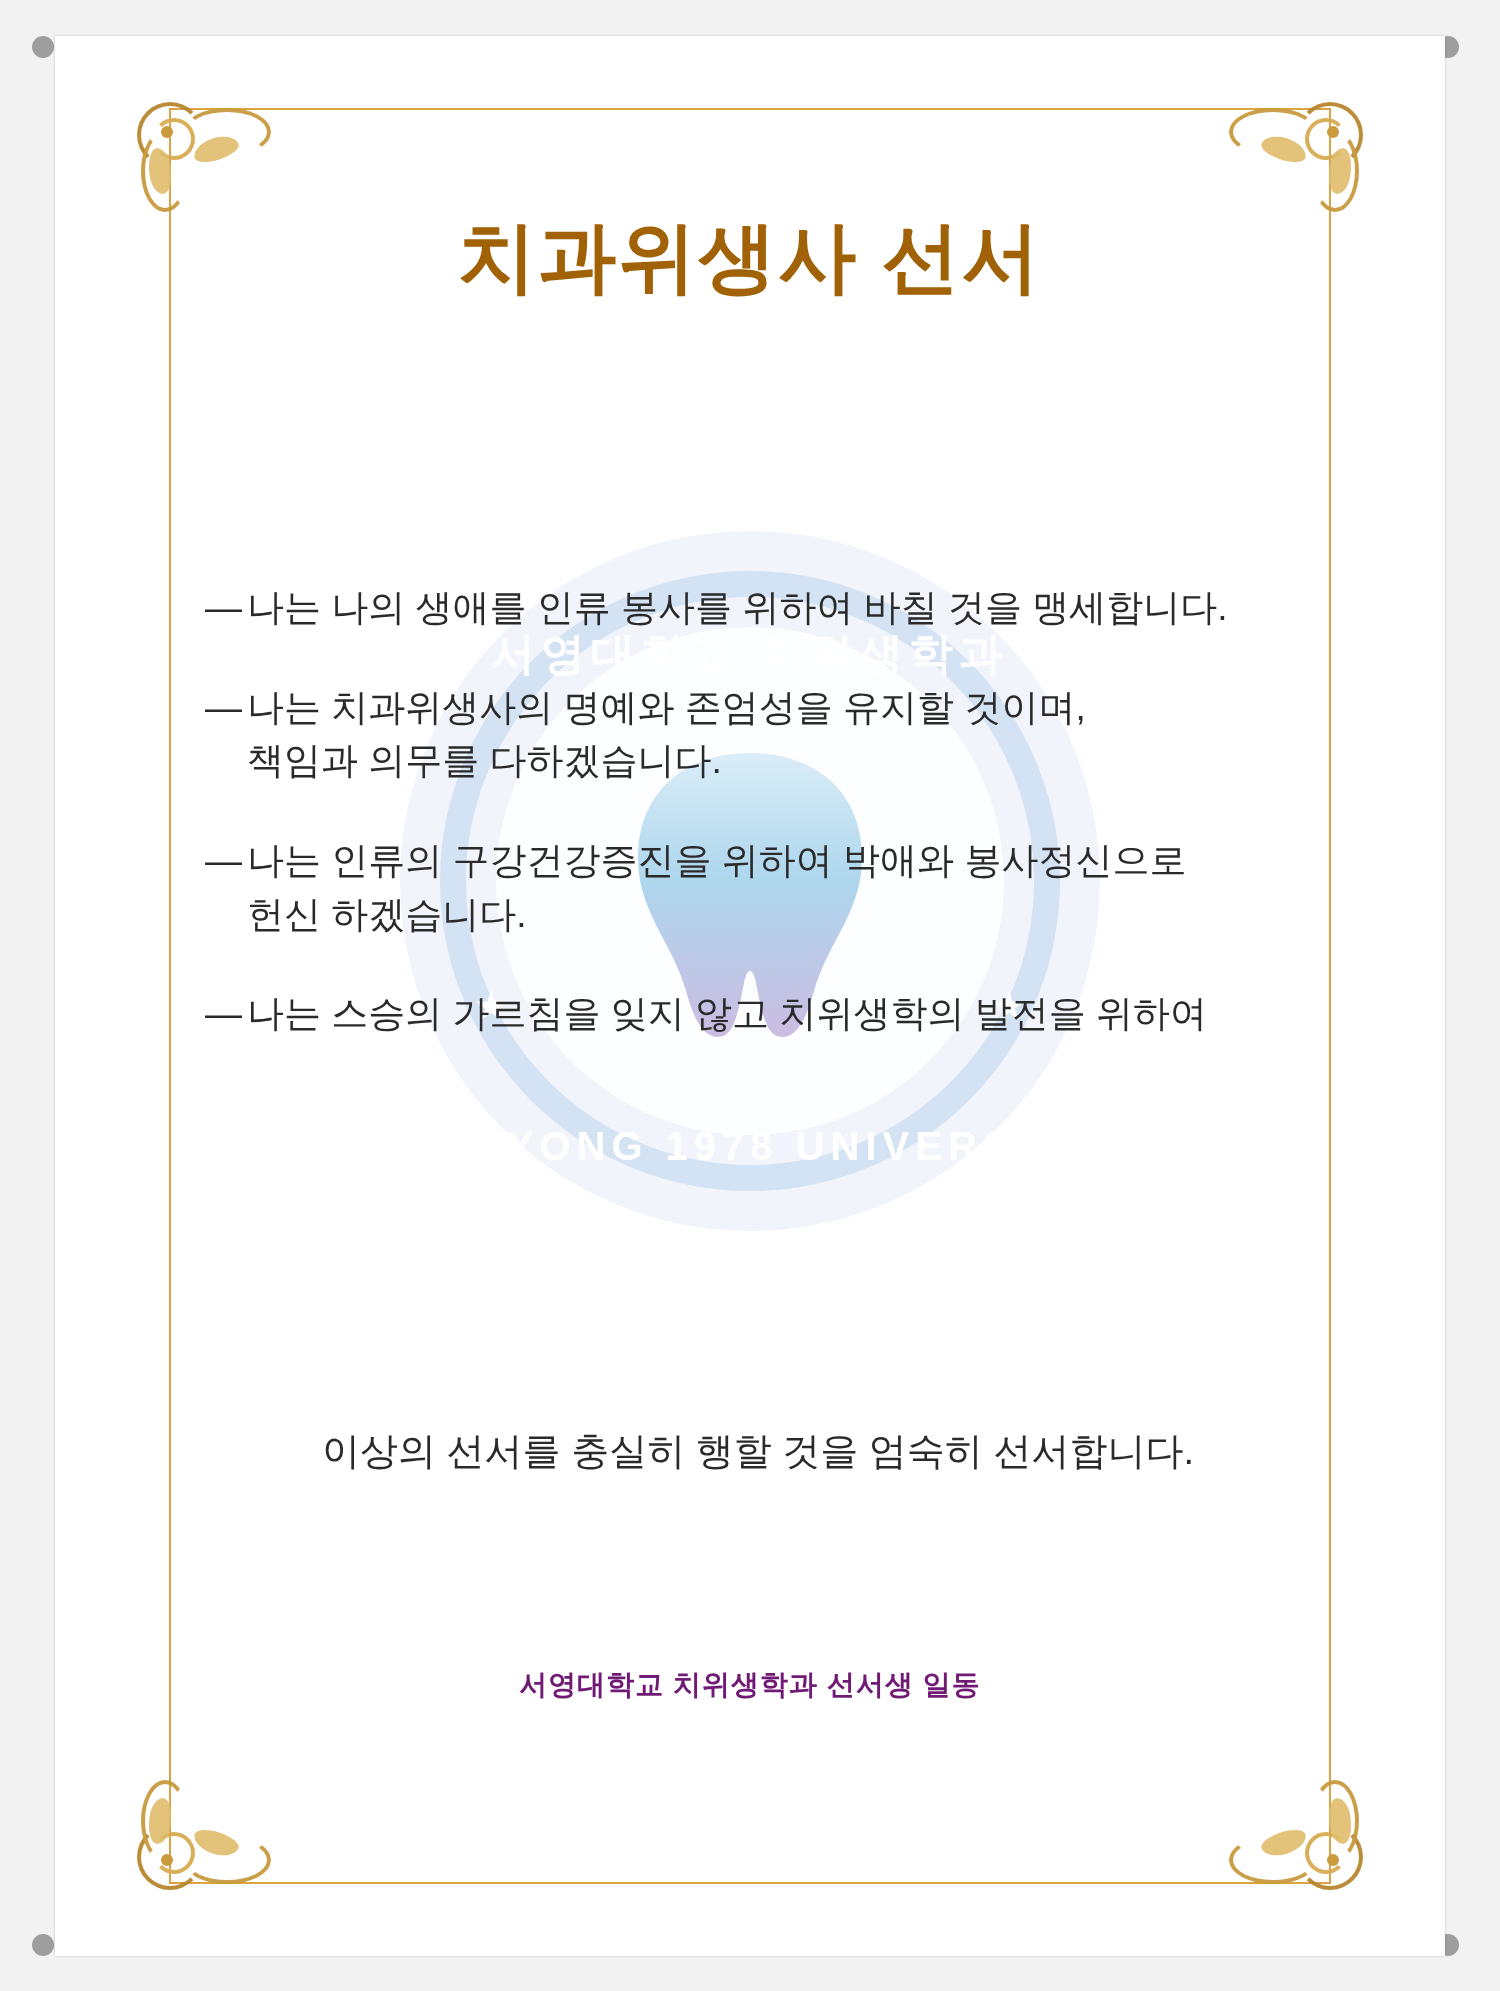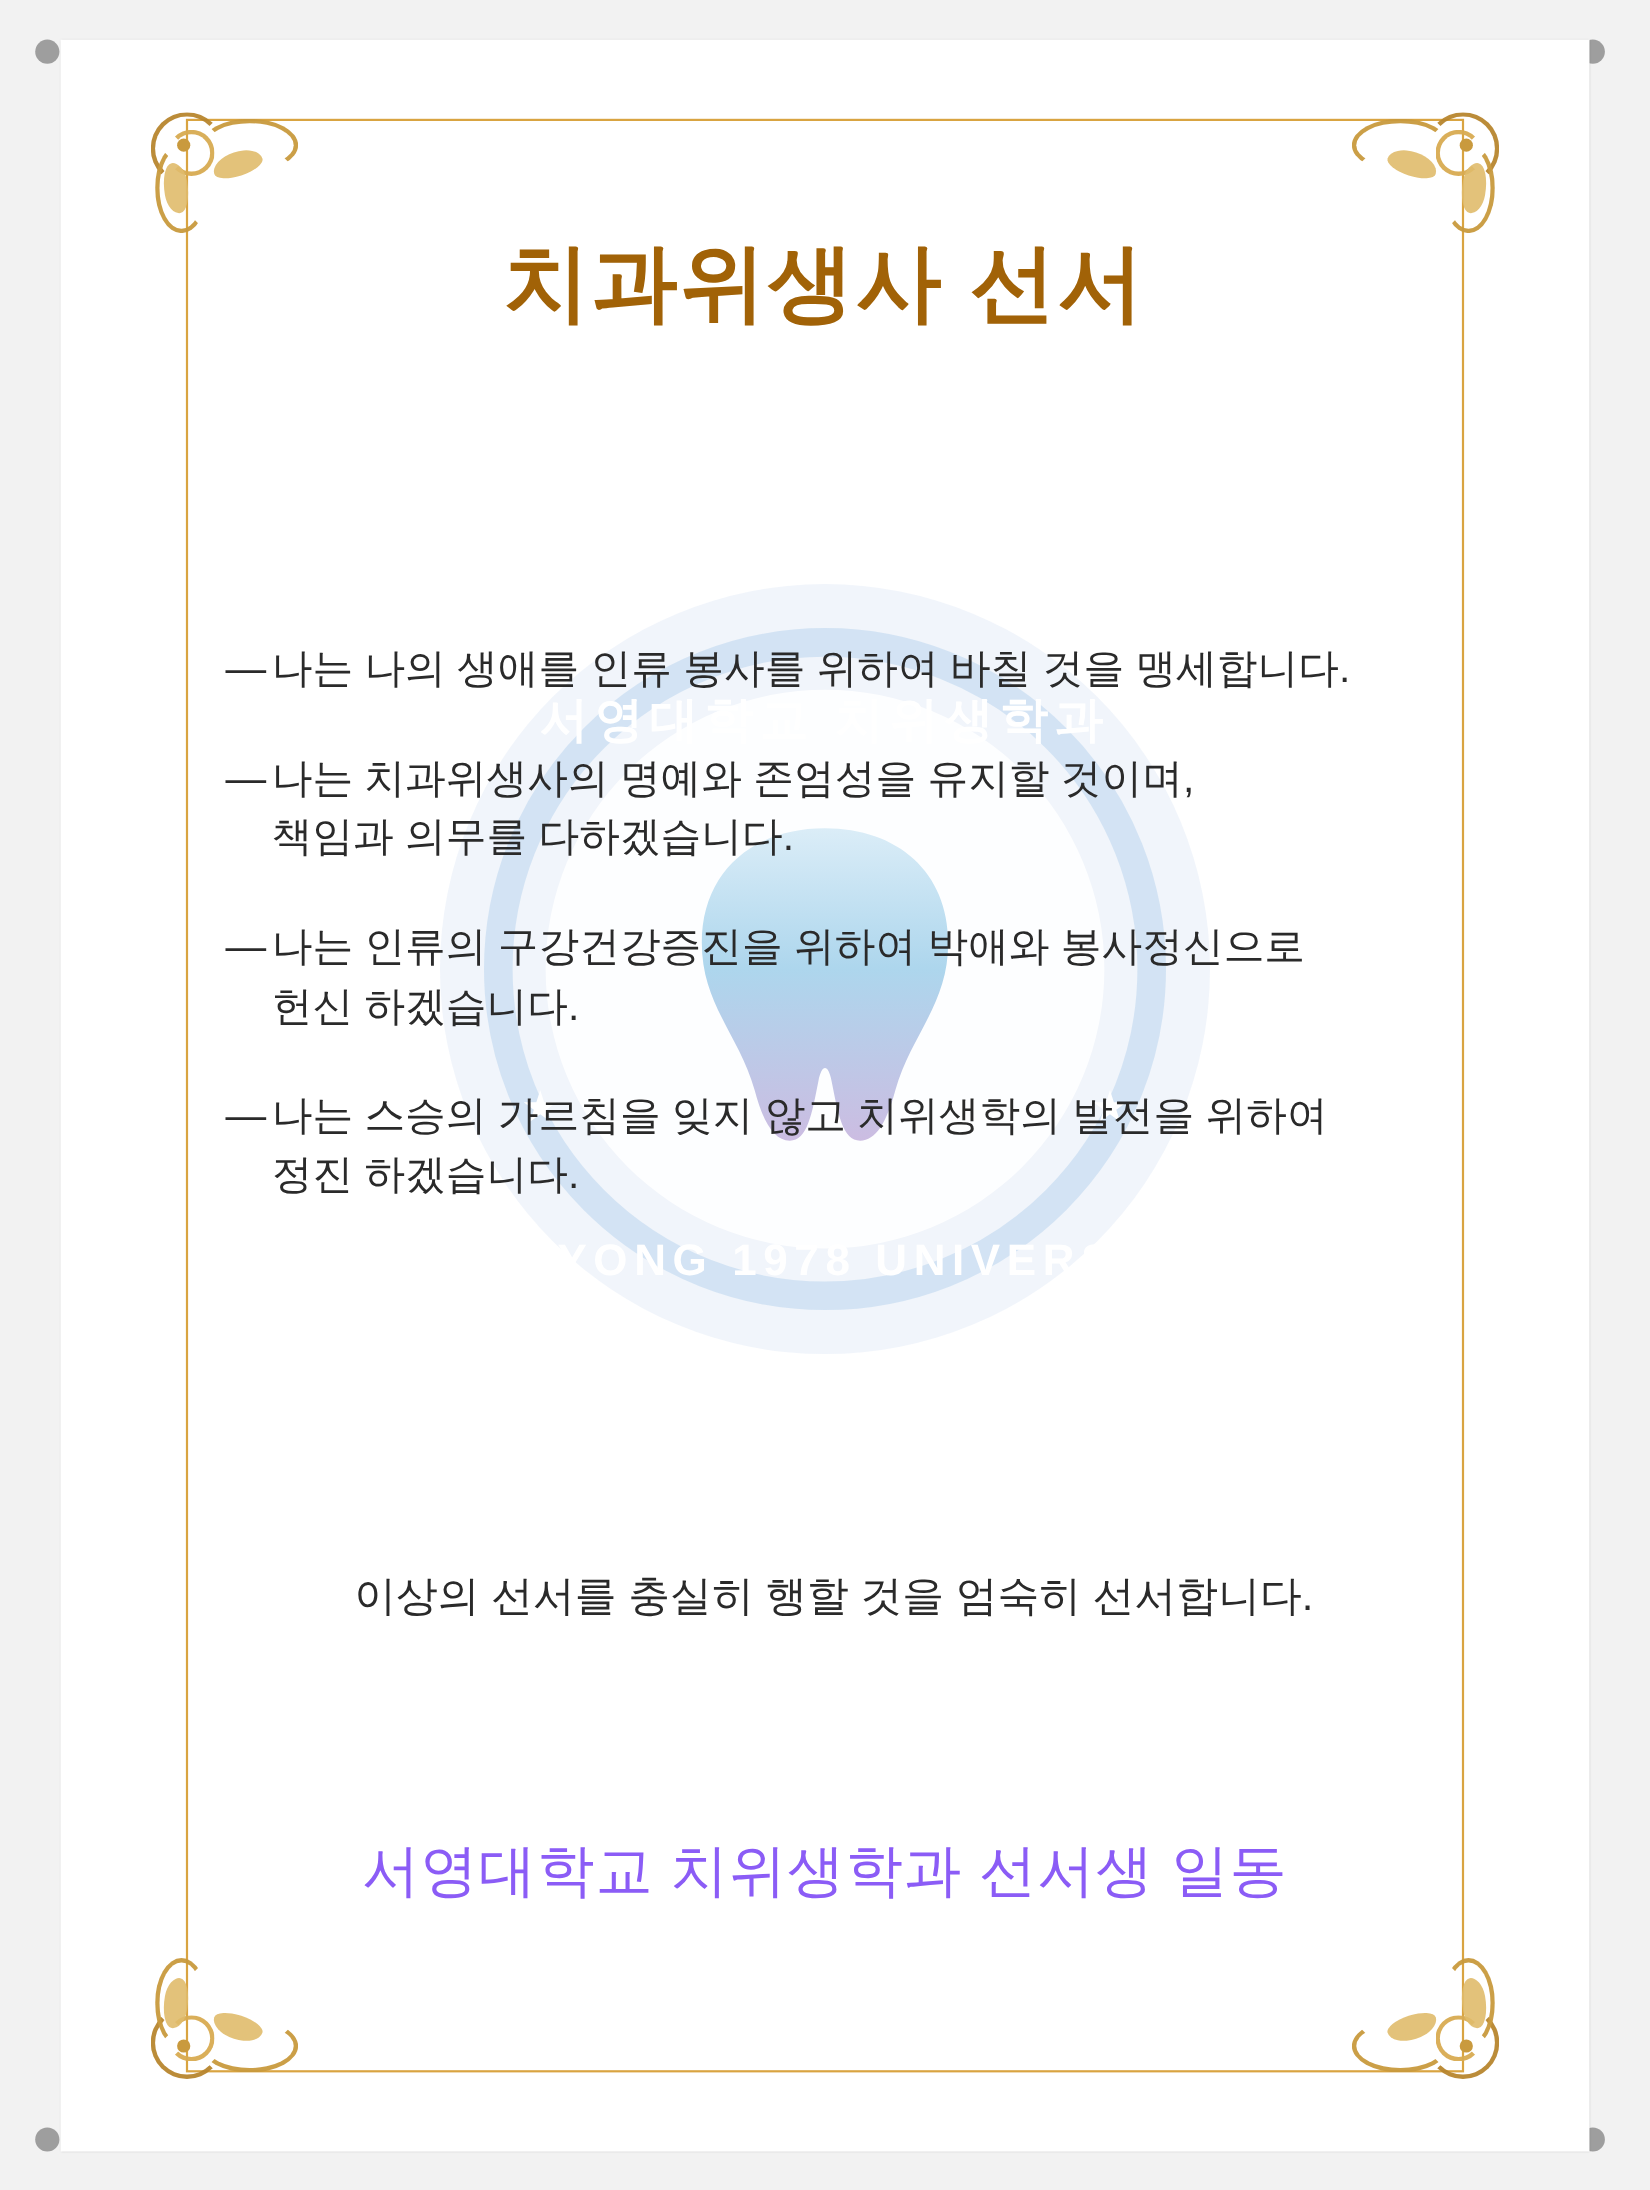--- a/index.html
+++ b/index.html
@@ -199,23 +199,23 @@
     color: #2a2a2a;
     font-weight: 500;
     padding-left: 16px;
   }
 
   .signature {
     position: absolute;
     left: 0; right: 0;
     top: 1630px;
     text-align: center;
-    font-size: 52px;
-    color: #8b5cf6;
-    font-weight: 400;
+    font-size: 28px;
+    color: #701a75;
+    font-weight: 700;
     letter-spacing: 1px;
   }
 </style>
 </head>
 <body>
 
 <div class="board">
 
   <div class="margin-strip"></div>
 
@@ -313,21 +313,20 @@
           <span class="lines">
             <span class="l1">나는 인류의 구강건강증진을 위하여 박애와 봉사정신으로</span>
             <span class="l2">헌신 하겠습니다.</span>
           </span>
         </div>
 
         <div class="pledge">
           <span class="dash">—</span>
           <span class="lines">
             <span class="l1">나는 스승의 가르침을 잊지 않고 치위생학의 발전을 위하여</span>
-            <span class="l2">정진 하겠습니다.</span>
           </span>
         </div>
 
       </div>
 
       <div class="closing">이상의 선서를 충실히 행할 것을 엄숙히 선서합니다.</div>
 
       <div class="signature">서영대학교 치위생학과 선서생 일동</div>
 
     </div>

